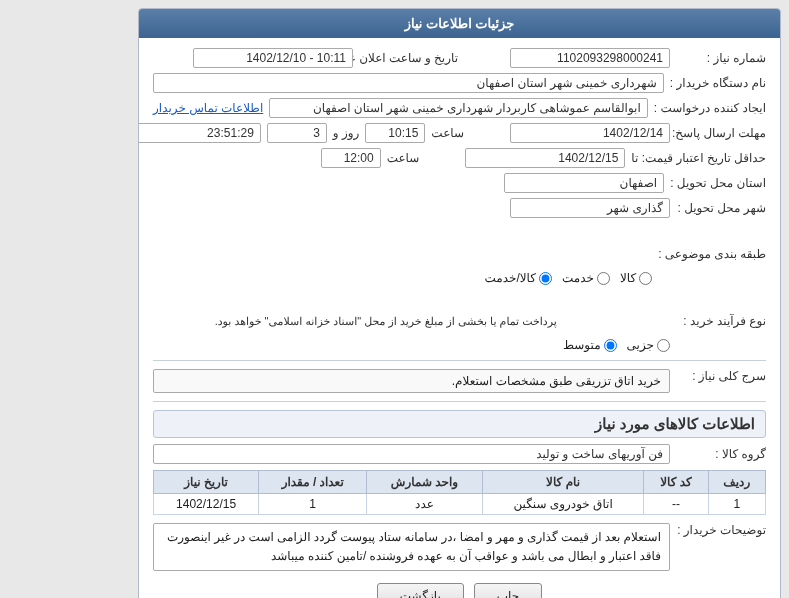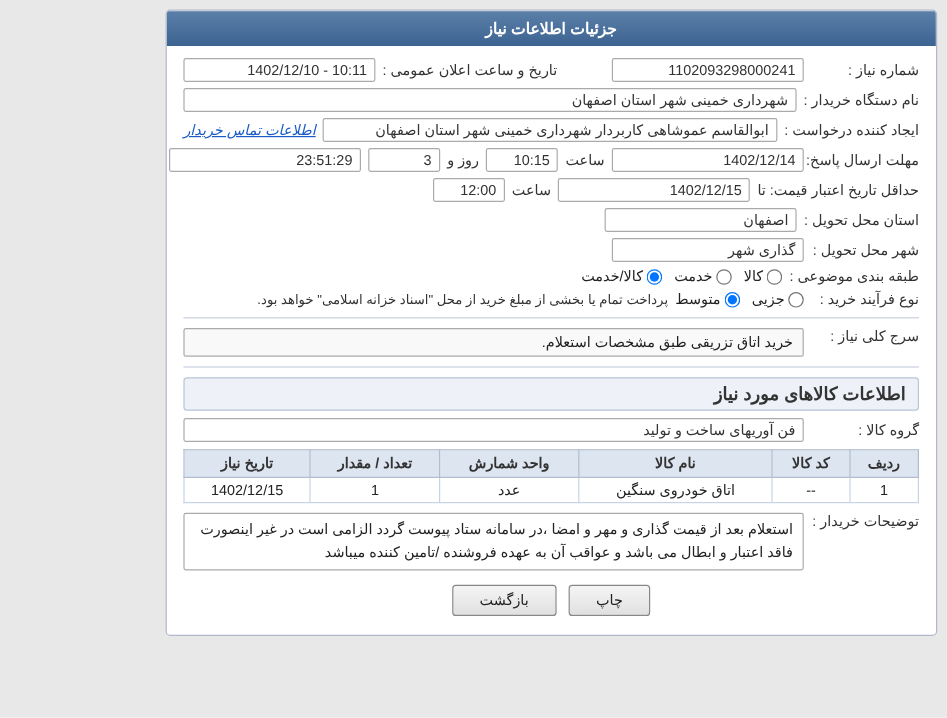--- a/index.html
+++ b/index.html
@@ -58,59 +58,59 @@
       background: #fff;
       padding: 2px 6px;
       border-radius: 2px;
       font-size: 12px;
       min-height: 20px;
       display: flex;
       align-items: center;
     }
 
     .field-box.wide { flex: 1; }
-    .field-box.medium { min-width: 160px; }
+    .field-box.medium { min-width: 160px; margin-left: 40px; }
     .field-box.xsmall { min-width: 60px; }
 
     .field-value {
       color: #333;
       direction: ltr;
       text-align: left;
     }
 
     .field-value.rtl-val {
       direction: rtl;
       text-align: right;
     }
 
     .link-blue {
       color: #1a5bc7;
       text-decoration: underline;
       cursor: pointer;
-      font-style: italic;
     }
 
     .separator {
       border: none;
       border-top: 1px solid #c8d0dc;
       margin: 8px 0;
     }
 
     
     .radio-group {
       display: flex;
       gap: 10px;
       align-items: center;
     }
 
     .radio-item {
       display: flex;
       align-items: center;
       gap: 3px;
       font-size: 12px;
+      margin-top: 48px;
     }
 
     .radio-item input[type="radio"] {
       margin: 0;
     }
 
     
     .section-title {
       font-weight: bold;
       font-size: 15px;

